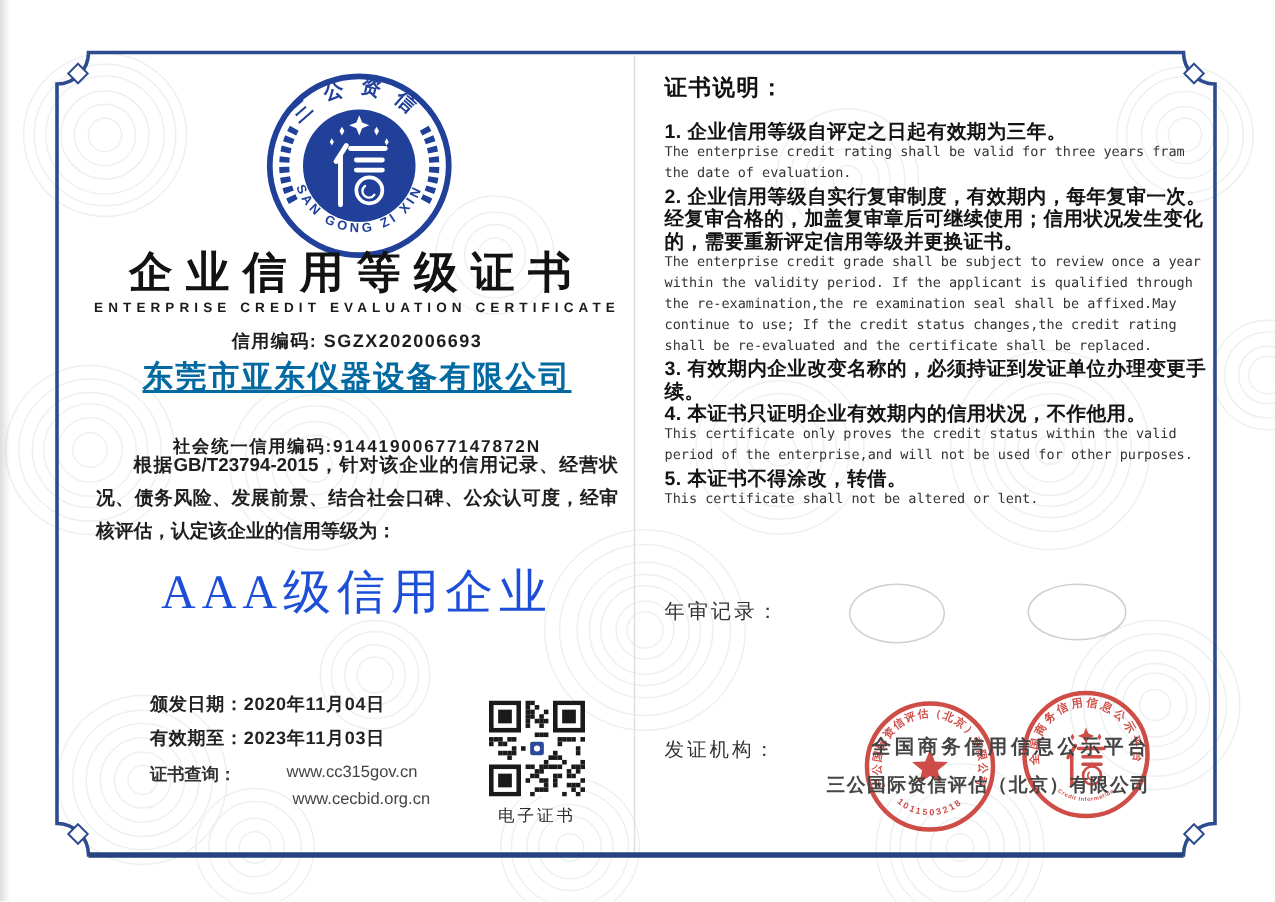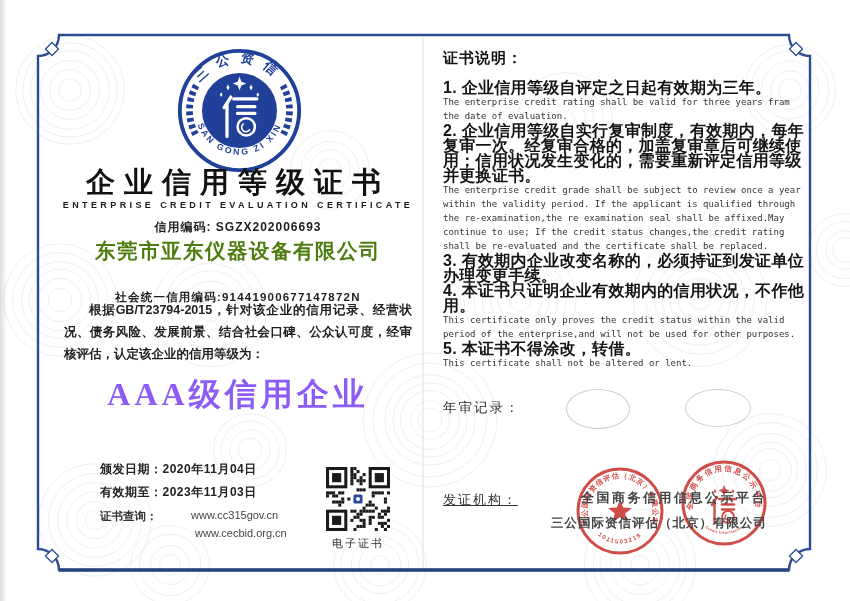--- a/index.html
+++ b/index.html
@@ -11,44 +11,44 @@
   }
   .stage{position:absolute;inset:0;background:#ffffff;}
   svg.layer{position:absolute;left:0;top:0;pointer-events:none;}
 
   
   .left-center{position:absolute;left:50px;width:376px;text-align:center;}
   .logo-wrap{position:absolute;left:176px;top:47px;width:127px;height:127px;}
   .cert-title{top:164px;font-size:29px;font-weight:800;letter-spacing:9px;color:#121212;line-height:36px;}
   .cert-subtitle{top:200px;font-size:9px;font-weight:700;letter-spacing:3.4px;color:#1a1a1a;}
   .credit-code{top:219px;font-size:12px;font-weight:700;letter-spacing:1px;color:#1e1e1e;}
-  .company-name{top:237px;font-size:20.5px;font-weight:800;letter-spacing:1.5px;color:#4d7c0f;}
+  .company-name{top:237px;font-size:20.5px;font-weight:800;letter-spacing:1.5px;color:#0369a1;text-decoration:underline;}
   .uscc{top:290px;font-size:11.5px;font-weight:600;letter-spacing:1.2px;color:#1e1e1e;}
   .body-par{position:absolute;left:64px;top:299px;width:348px;font-size:12.5px;font-weight:600;
     line-height:22px;color:#1f1f1f;text-align:justify;text-indent:2em;}
-  .rating{top:373px;font-family:"Liberation Serif",serif;font-size:32px;font-weight:700;
-    letter-spacing:4px;color:#8b5cf6;}
+  .rating{top:373px;font-family:"Liberation Serif",serif;font-size:32px;font-weight:400;
+    letter-spacing:4px;color:#1d4ed8;}
   .date-line{position:absolute;left:100px;font-size:12px;font-weight:700;color:#222;letter-spacing:0.5px;}
   .query-label{position:absolute;left:100px;font-size:11.5px;font-weight:700;color:#333;}
   .query-url{position:absolute;left:163px;font-size:11px;font-weight:400;color:#444;}
   .qr-box{position:absolute;left:326px;top:467px;width:64px;height:64px;}
   .qr-caption{position:absolute;left:322px;top:536px;width:72px;text-align:center;
     font-size:11px;color:#2b2b2b;letter-spacing:2px;}
 
   
   .r-heading{position:absolute;left:443px;top:49px;font-size:15px;font-weight:800;
     letter-spacing:1px;color:#111;}
   .clauses{position:absolute;left:443px;top:80px;width:362px;}
-  .clause .zh{font-size:16px;font-weight:700;line-height:15px;color:#141414;letter-spacing:0.3px;}
+  .clause .zh{font-size:13px;font-weight:700;line-height:15px;color:#141414;letter-spacing:0.3px;}
   .clause .en{font-family:"DejaVu Sans Mono",monospace;font-size:9px;line-height:14px;color:#333;}
   .annual-label{position:absolute;left:443px;top:399px;font-size:13.5px;letter-spacing:2px;color:#333;}
   .review-oval{position:absolute;border:1px solid #cfcfcf;border-radius:50%;background:transparent;}
   .oval-1{left:566px;top:389px;width:62px;height:38px;}
   .oval-2{left:685px;top:389px;width:64px;height:36px;}
-  .issuer-label{position:absolute;left:443px;top:491px;font-size:13px;letter-spacing:2px;color:#333;text-decoration:underline;}
+  .issuer-label{position:absolute;left:443px;top:491px;font-size:13px;letter-spacing:2px;color:#333;}
   .issuer-1{position:absolute;left:560px;top:489px;width:228px;text-align:center;
     font-size:13px;font-weight:600;letter-spacing:2.5px;color:#454545;z-index:3;}
   .issuer-2{position:absolute;left:528px;top:515px;width:262px;text-align:center;
     font-size:12.5px;font-weight:600;letter-spacing:1px;color:#454545;z-index:3;}
   .seal{position:absolute;z-index:2;opacity:0.88;}
   .seal-left{left:575px;top:466px;width:90px;height:90px;}
   .seal-right{left:680px;top:459px;width:88px;height:88px;}
 
   .scan-edge{position:absolute;left:0;top:0;width:7px;height:601px;z-index:4;
     background:linear-gradient(90deg,rgba(120,120,120,0.25),rgba(120,120,120,0));}

